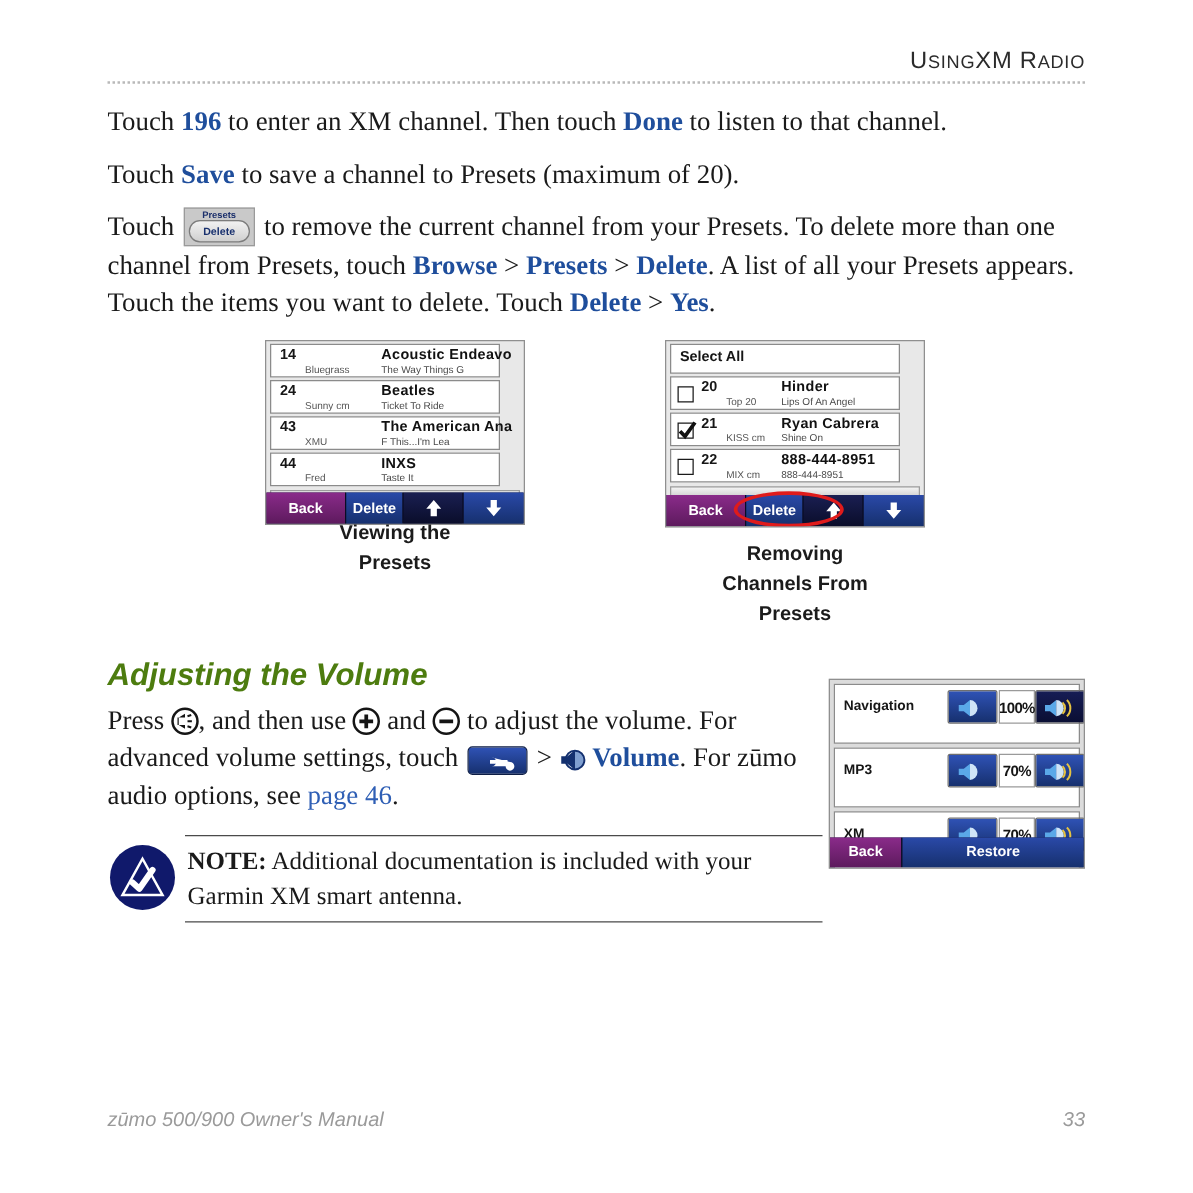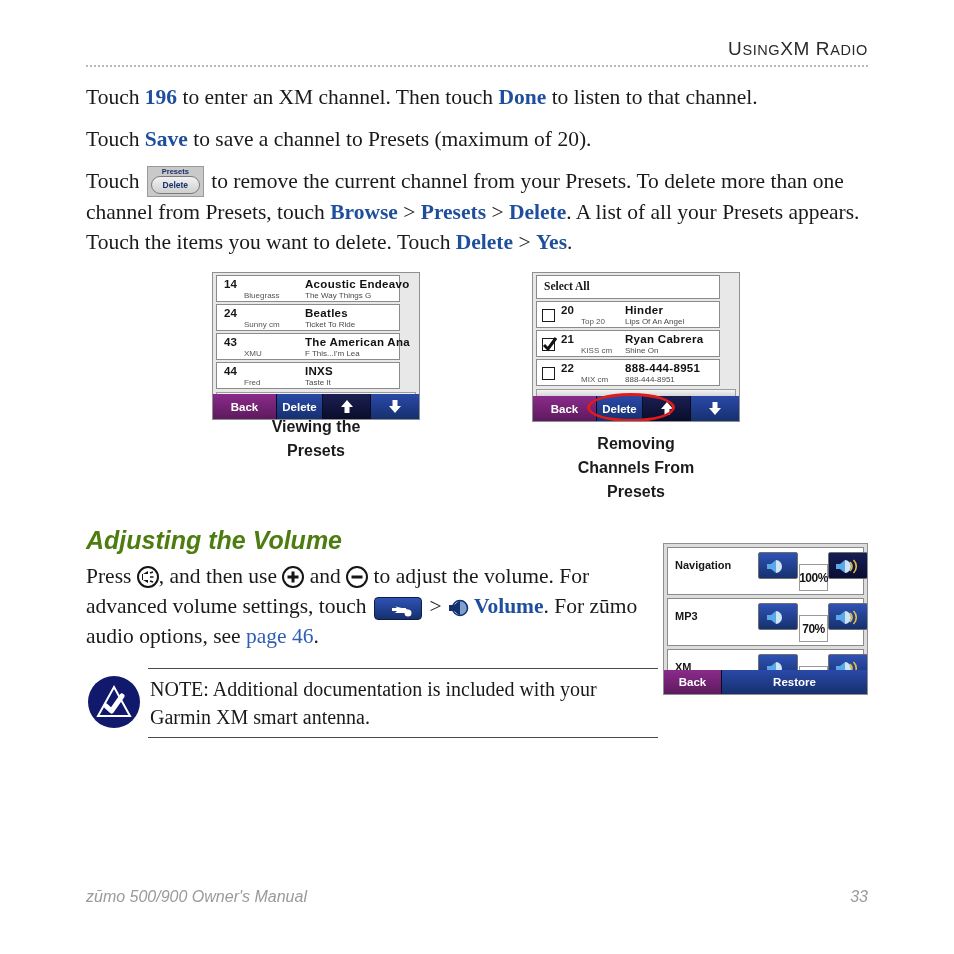--- a/index.html
+++ b/index.html
@@ -124,21 +124,21 @@
   .row {
     position: relative;
     margin: 2px 3px 0 3px;
     background: #ffffff;
     border: 1px solid #8b8b8b;
     height: 27px;
   }
   .row.select-all { height: 24px; }
   .sa-label {
     position: absolute; left: 7px; top: 4px;
-    font-family: Liberation Serif, serif;
+    font-family: Liberation Sans, sans-serif;
     font-size: 11.5px; font-weight: bold; color: #161616;
   }
   .r-num {
     position: absolute; left: 7px; top: 2px;
     font-family: "Liberation Sans", sans-serif;
     font-size: 11.5px; font-weight: bold; color: #161616;
   }
   .r-sub {
     position: absolute; left: 7px; top: 15px;
     font-family: "Liberation Sans", sans-serif;
@@ -241,21 +241,21 @@
   .vbtn {
     position: absolute; top: 4px;
     width: 40px; height: 27px;
     border: 1px solid #6f6f6f;
     border-radius: 2px;
   }
   .vbtn.minus { left: 90px; background: linear-gradient(#2f52b5, #16306e); }
   .vbtn.plus  { left: 160px; background: linear-gradient(#161d55, #0a0e33); }
   .vbtn svg { position: absolute; left: 6px; top: 5px; }
   .vval {
-    position: absolute; left: 131px; top: 16px;
+    position: absolute; left: 131px; top: 4px;
     width: 29px; height: 27px;
     background: #ffffff;
     border: 1px solid #9a9a9a;
     font-family: "Liberation Sans", sans-serif;
     font-size: 12px; font-weight: bold; color: #151515;
     display: flex; align-items: center; justify-content: center;
     letter-spacing: -0.5px;
   }
   .vbar {
     position: absolute; left: 0; right: 0; bottom: 0;
@@ -277,21 +277,21 @@
   .note-box {
     margin-left: 62px;
     border-top: 1.5px solid #4a4a4a;
     border-bottom: 1.5px solid #4a4a4a;
     padding: 6px 0 6px 0;
   }
   .note-text {
     font-size: 20px; line-height: 28px;
     margin: 0; padding-left: 2px;
   }
-  .note-text b { font-weight: normal; text-align: center; }
+  .note-text b { font-weight: bold; text-align: center; }
 
   
   .footer {
     position: absolute; left: 86px; bottom: 48px; width: 782px;
     display: flex; justify-content: space-between;
     font-family: "Liberation Sans", sans-serif;
     font-style: italic;
     font-size: 16px;
     color: #9a9a9a;
   }

